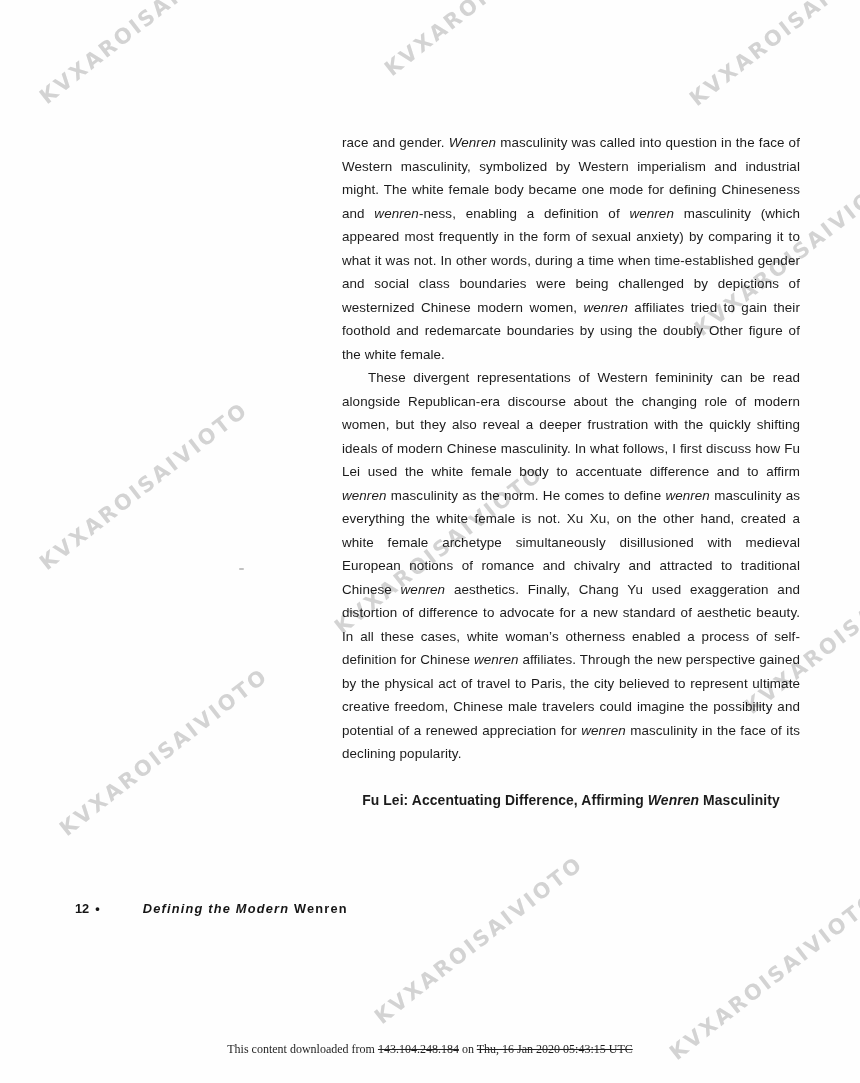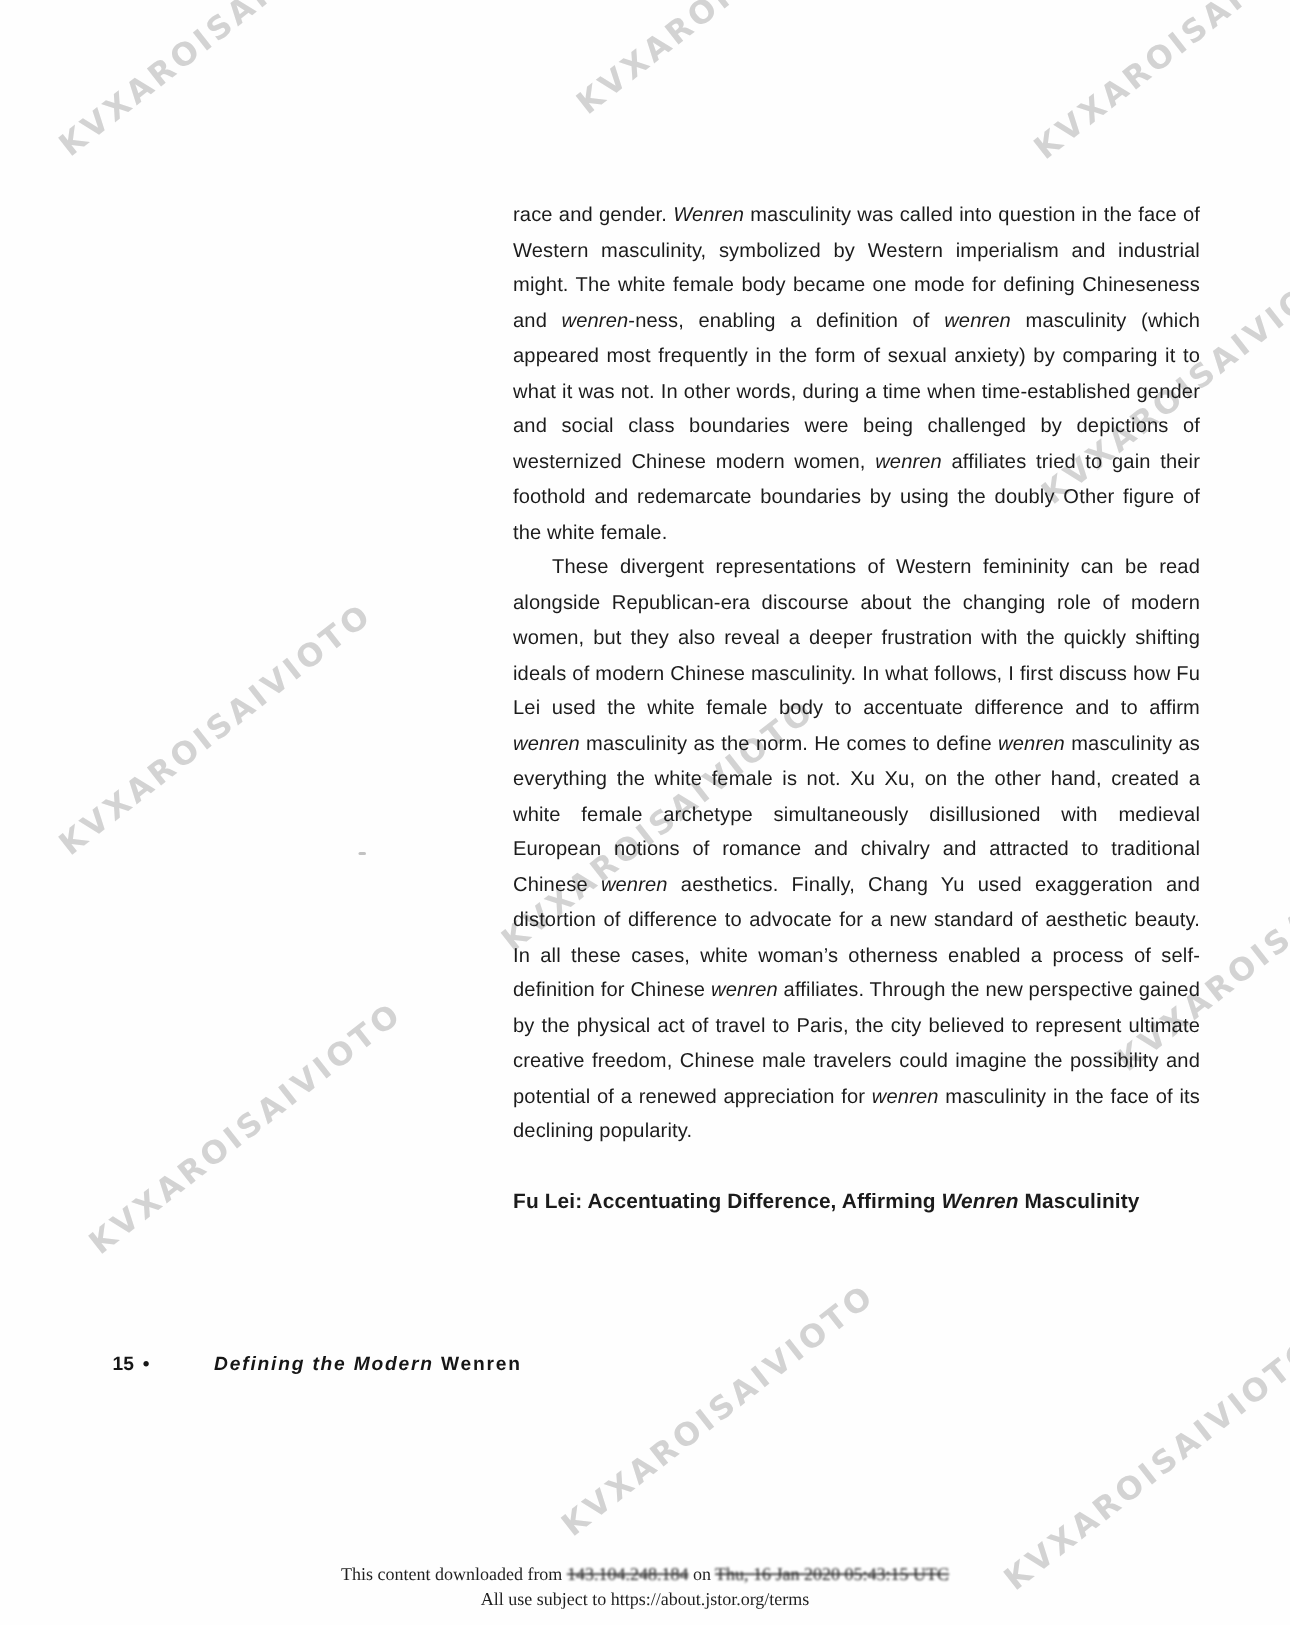--- a/index.html
+++ b/index.html
@@ -24,21 +24,21 @@
     position:absolute;left:342px;top:131px;width:458px;
     font-size:13.4px;line-height:23.5px;letter-spacing:.1px;
     text-align:justify;
   }
   .textblock p{margin:0;}
   .textblock p.indent{text-indent:26px;}
   em{font-style:italic;}
 
   .section-heading{
     font-size:13.9px;font-weight:bold;line-height:23.5px;
-    margin:23px 0 8px 0;text-align:left;letter-spacing:.1px;
+    margin:23px 0 8px 0;text-align:center;letter-spacing:.1px;
   }
 
   
   .footer{
     position:absolute;left:75px;top:901px;
     font-size:12.8px;font-weight:bold;color:#161616;
   }
   .footer .page-number{margin-right:6px;}
   .footer .bullet{margin-right:7px;}
   .footer .running-title{letter-spacing:1.2px;}
@@ -68,23 +68,22 @@
   <div class="wm" style="left:665px;top:1046px">KVXAROISAIVIOTO</div>
   <div class="speck"></div>
 
   <div class="textblock">
     <p>race and gender. <em>Wenren</em> masculinity was called into question in the face of Western masculinity, symbolized by Western imperialism and industrial might. The white female body became one mode for defining Chineseness and <em>wenren</em>-ness, enabling a definition of <em>wenren</em> masculinity (which appeared most frequently in the form of sexual anxiety) by comparing it to what it was not. In other words, during a time when time-established gender and social class boundaries were being challenged by depictions of westernized Chinese modern women, <em>wenren</em> affiliates tried to gain their foothold and redemarcate boundaries by using the doubly Other figure of the white female.</p>
     <p class="indent">These divergent representations of Western femininity can be read alongside Republican-era discourse about the changing role of modern women, but they also reveal a deeper frustration with the quickly shifting ideals of modern Chinese masculinity. In what follows, I first discuss how Fu Lei used the white female body to accentuate difference and to affirm <em>wenren</em> masculinity as the norm. He comes to define <em>wenren</em> masculinity as everything the white female is not. Xu Xu, on the other hand, created a white female archetype simultaneously disillusioned with medieval European notions of romance and chivalry and attracted to traditional Chinese <em>wenren</em> aesthetics. Finally, Chang Yu used exaggeration and distortion of difference to advocate for a new standard of aesthetic beauty. In all these cases, white woman’s otherness enabled a process of self-definition for Chinese <em>wenren</em> affiliates. Through the new perspective gained by the physical act of travel to Paris, the city believed to represent ultimate creative freedom, Chinese male travelers could imagine the possibility and potential of a renewed appreciation for <em>wenren</em> masculinity in the face of its declining popularity.</p>
     <h2 class="section-heading">Fu Lei: Accentuating Difference, Affirming <em>Wenren</em> Masculinity</h2>
   </div>
 
   <div class="footer">
-    <span class="page-number">15</span><span class="bullet">•</span><span class="running-title"><em>Defining the Modern</em> Wenren</span>
+    <span class="page-number">12</span><span class="bullet">•</span><span class="running-title"><em>Defining the Modern</em> Wenren</span>
   </div>
 
   <div class="jstor">
     <div>
       <span>This content downloaded from </span><span class="redacted">143.104.248.184</span><span> on </span><span class="redacted">Thu, 16 Jan 2020 05:43:15 UTC</span>
     </div>
-    <div>All use subject to https://about.jstor.org/terms</div>
   </div>
 
 </div>
 
 </body></html>

